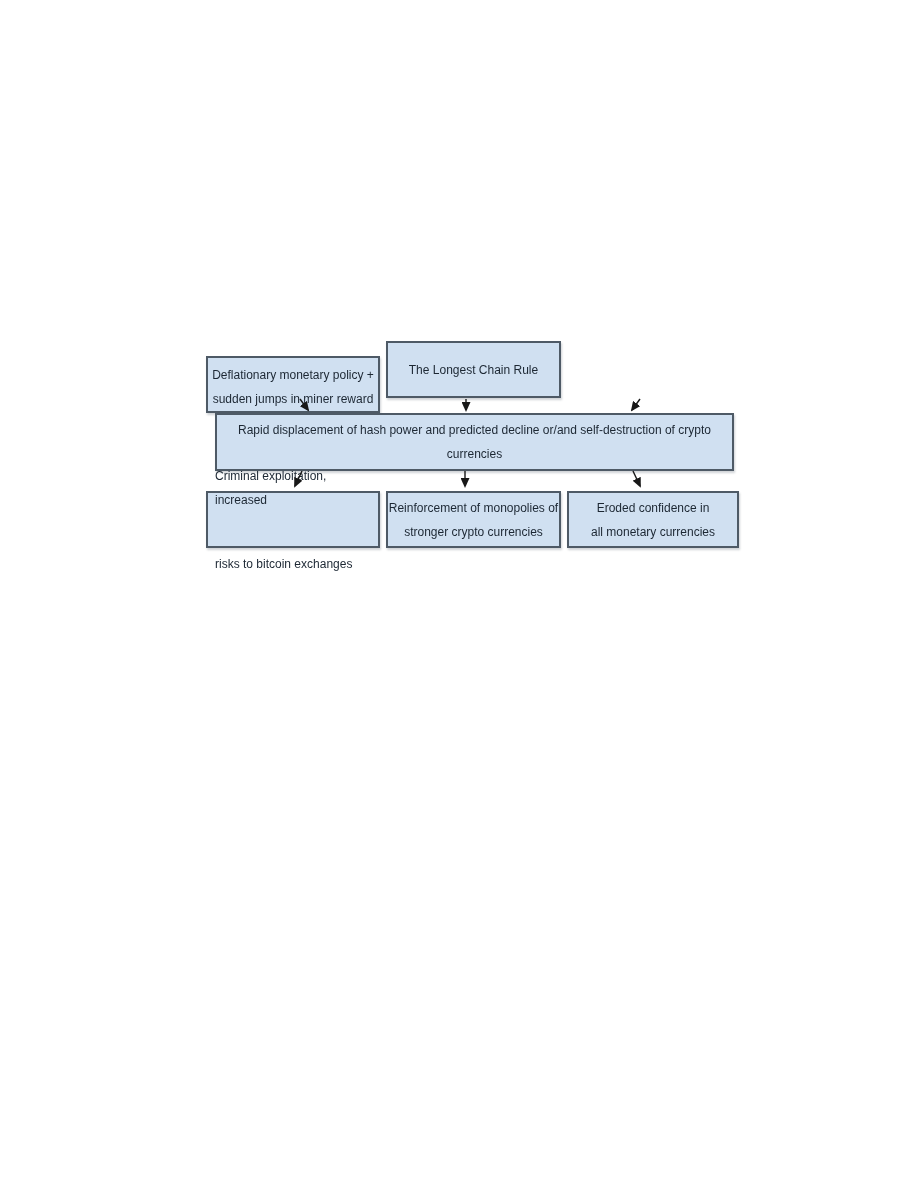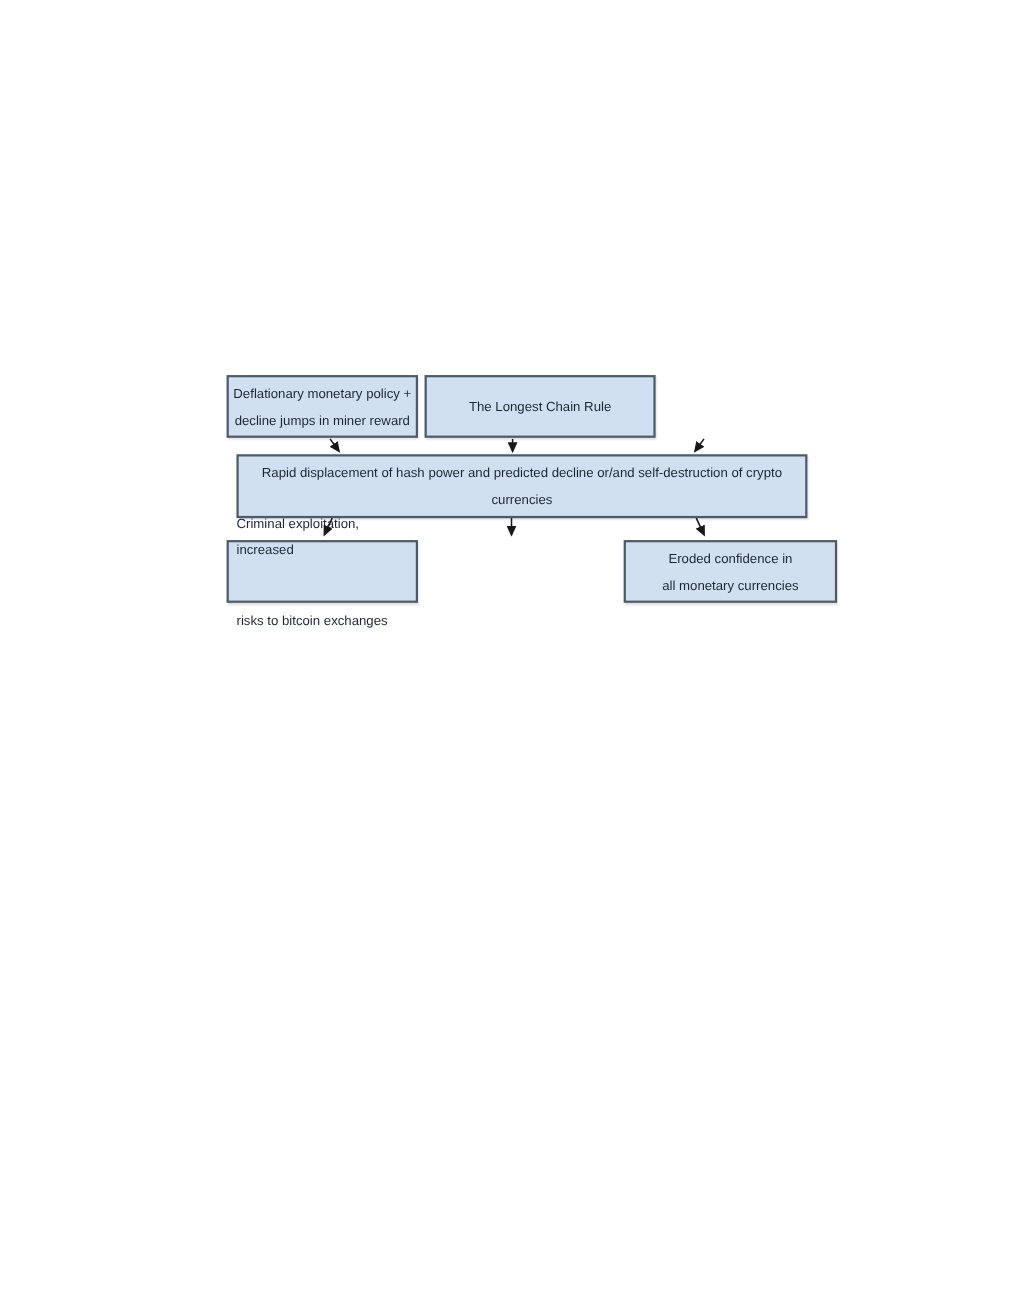--- a/index.html
+++ b/index.html
@@ -40,62 +40,66 @@
     display: block;
     width: 100%;
   }
   .box.align-left {
     align-items: flex-start;
     text-align: left;
     padding-left: 7px;
     gap: 40px;
   }
   
-  .t1 { left: 206px; top: 341px; width: 174px; height: 57px; }
-  .t2 { left: 386px; top: 341px; width: 210px; height: 57px; }
+  .t1 { left: 206px; top: 356px; width: 174px; height: 57px; justify-content: flex-end; }
+  .t2 { left: 386px; top: 341px; width: 175px; height: 57px; }
   .t3 { left: 567px; top: 341px; width: 176px; height: 57px; }
   
   .mid { left: 215px; top: 413px; width: 519px; height: 58px; align-items: flex-end; }
   
   .b1 { left: 206px; top: 491px; width: 174px; height: 57px; }
   .b2 { left: 386px; top: 491px; width: 175px; height: 57px; }
-  .b3 { left: 567px; top: 491px; width: 194px; height: 57px; }
+  .b3 { left: 567px; top: 491px; width: 172px; height: 57px; }
 
   svg.arrows {
     position: absolute;
     left: 0; top: 0;
     width: 918px;
     height: 1188px;
     pointer-events: none;
   }
   svg.arrows line {
     stroke: #181818;
     stroke-width: 1.4;
   }
 </style>
 </head>
 <body>
 
 <div class="page">
 
   <div class="box t1">
     <span class="line">Deflationary monetary policy +</span>
-    <span class="line">decline jumps in miner reward</span>
+    <span class="line">sudden jumps in miner reward</span>
   </div>
   <div class="box t2">
     <span class="line">The Longest Chain Rule</span>
   </div>
 
   <div class="box mid">
     <span class="line">Rapid displacement of hash power and predicted decline or/and self-destruction of crypto currencies</span>
   </div>
 
   <div class="box b1 align-left">
     <span class="line">Criminal exploitation, increased</span>
     <span class="line">risks to bitcoin exchanges</span>
+  </div>
+  <div class="box b2">
+    <span class="line">Reinforcement of monopolies of</span>
+    <span class="line">stronger crypto currencies</span>
   </div>
   <div class="box b3">
     <span class="line">Eroded confidence in</span>
     <span class="line">all monetary currencies</span>
   </div>
 
   <svg class="arrows" viewBox="0 0 918 1188" xmlns="http://www.w3.org/2000/svg">
     <defs>
       <marker id="ah" markerWidth="10" markerHeight="9" refX="8" refY="4.5" orient="auto" markerUnits="userSpaceOnUse">
         <path d="M0,0 L10,4.5 L0,9 z" fill="#181818"></path>

